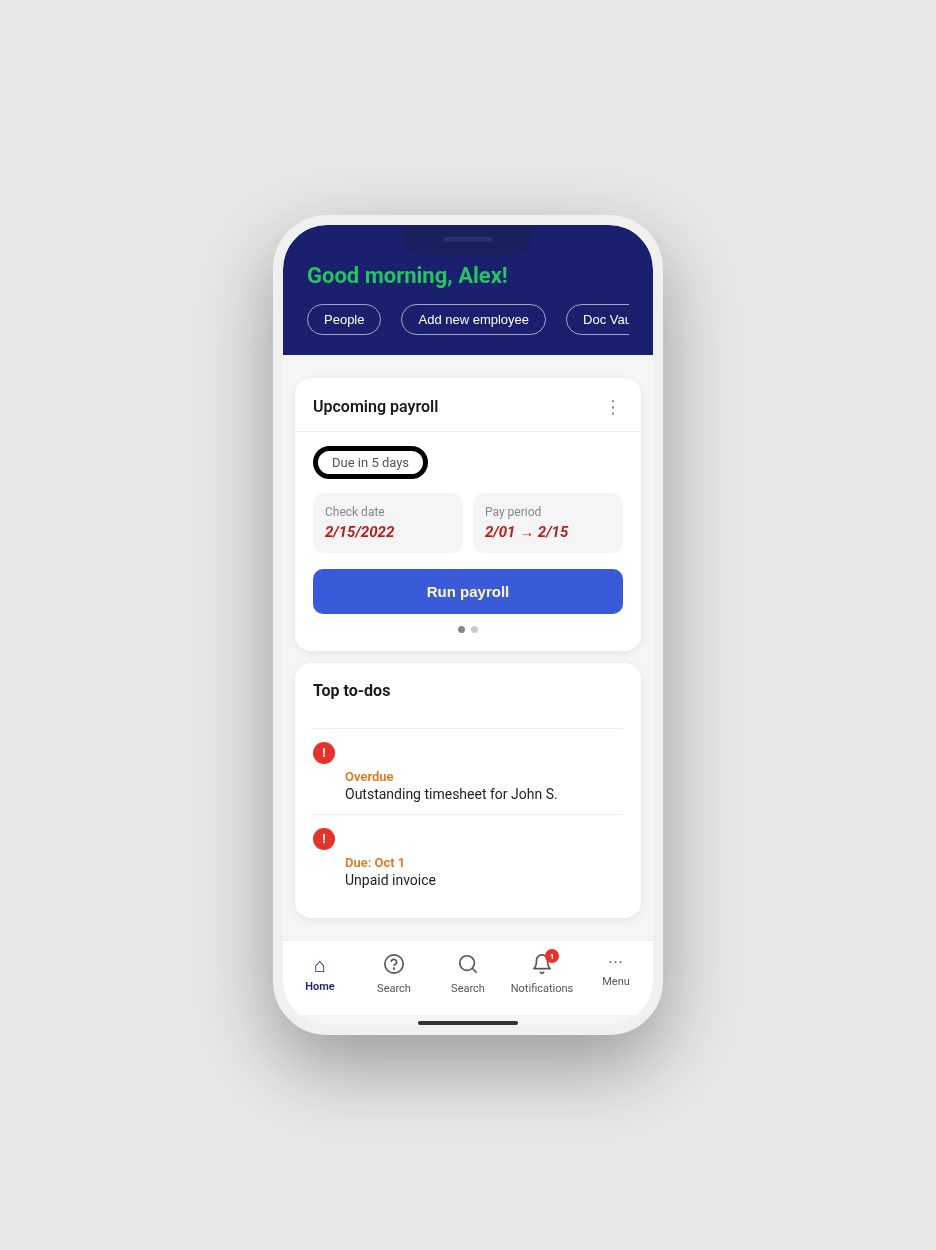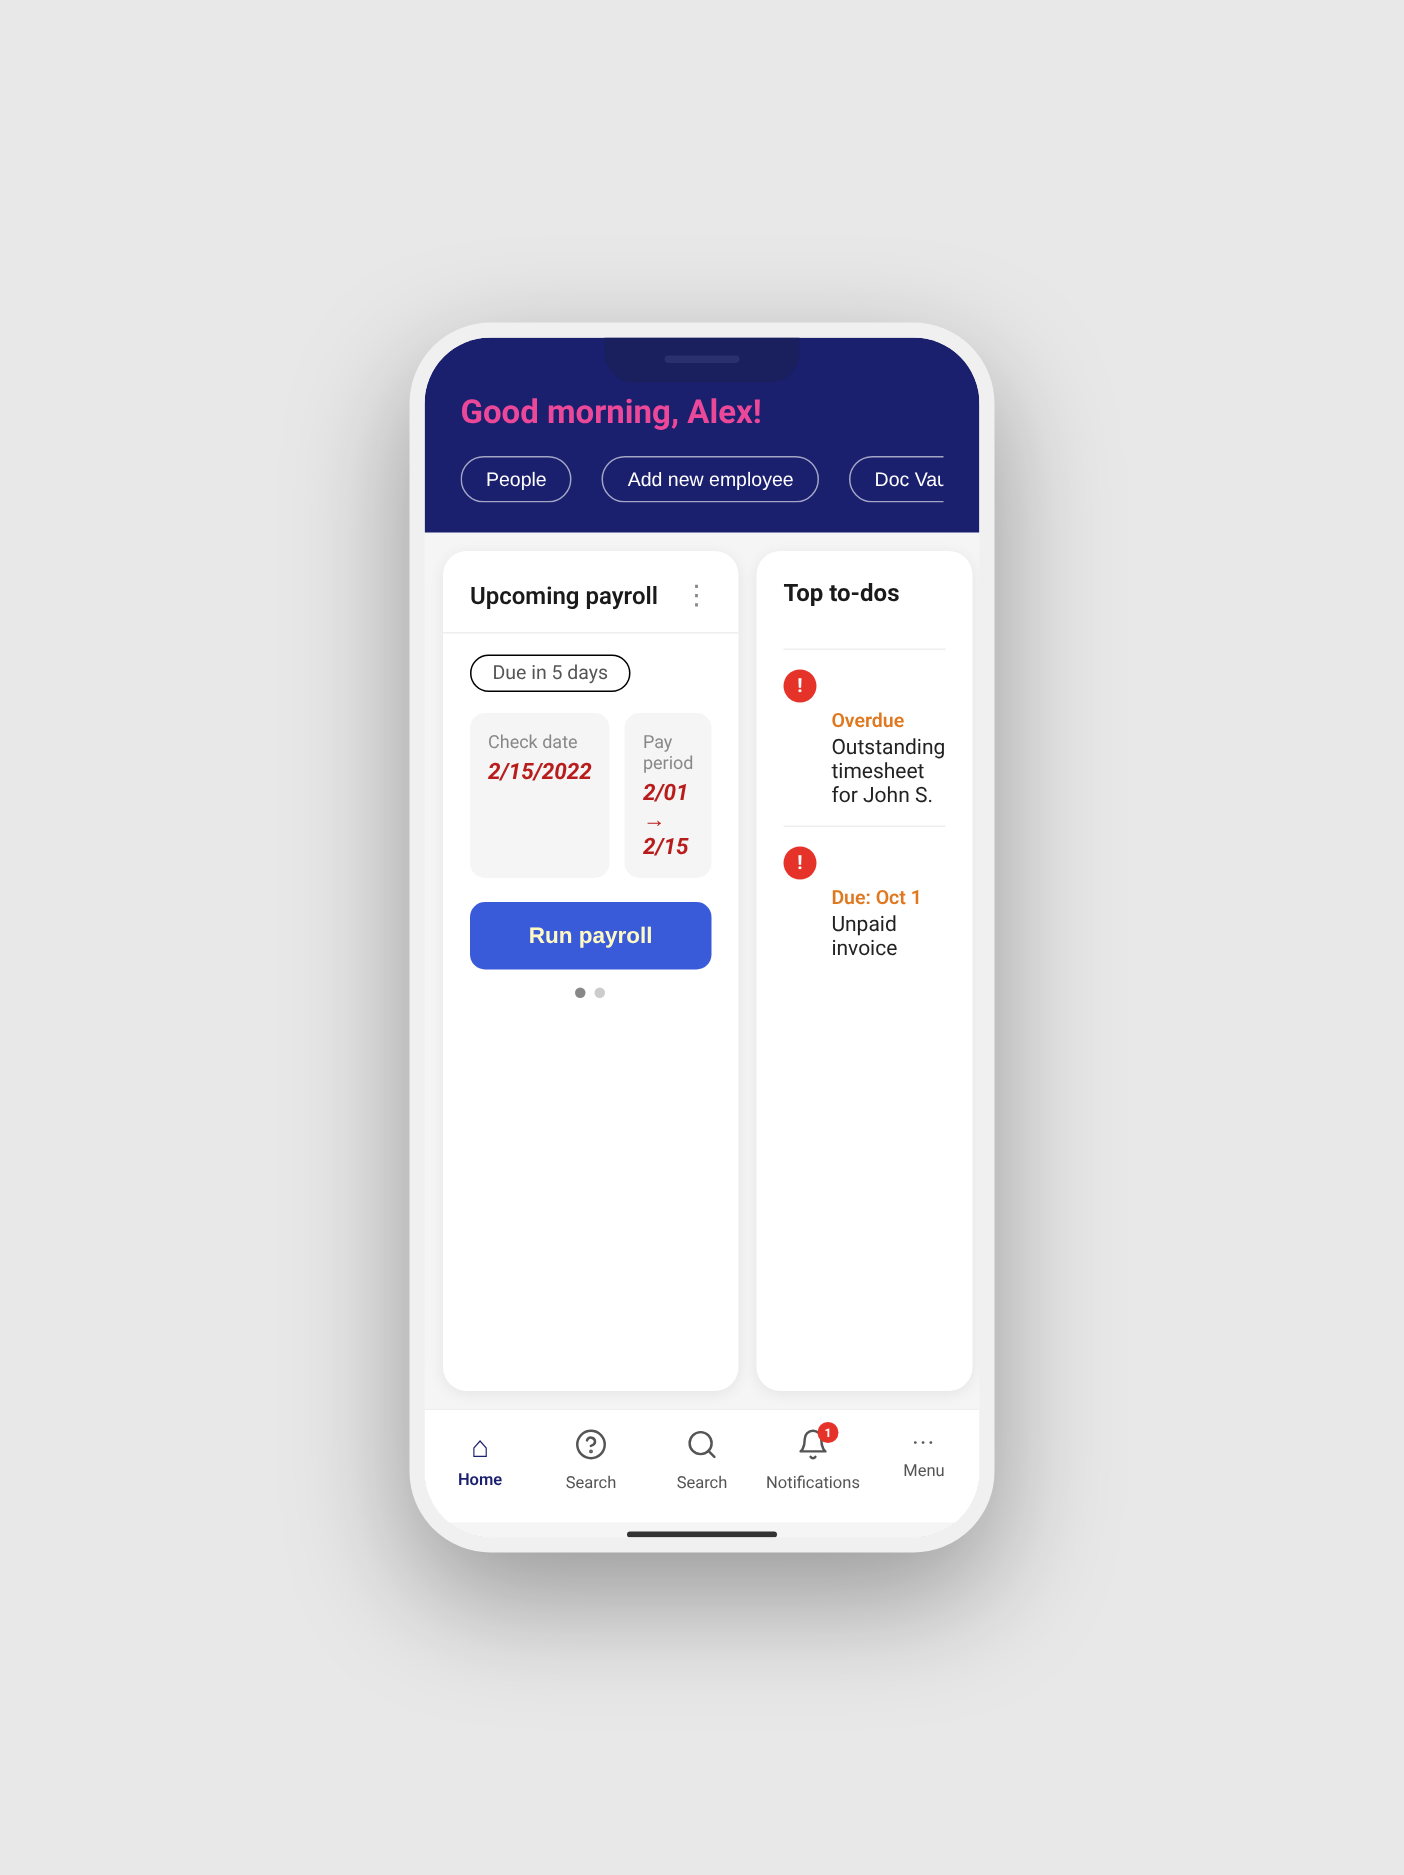--- a/index.html
+++ b/index.html
@@ -53,21 +53,21 @@
       background: #f5f5f5;
     }
 
     
     .header {
       background: #1a1f6e;
       padding: 38px 24px 20px;
       flex-shrink: 0;
     }
     .greeting {
-      color: #ec4899;
+      color: #22c55e;
       font-size: 22px;
       font-weight: 700;
       margin-bottom: 16px;
     }
     .quick-actions {
       display: flex;
       gap: 20px;
       overflow: hidden;
     }
     .quick-action-btn {
@@ -81,21 +81,23 @@
       background: transparent;
       cursor: pointer;
     }
 
     
     .scroll-content {
       flex: 1;
       overflow-y: auto;
       padding: 12px;
       display: flex;
+      flex-direction: column;
       gap: 12px;
+      justify-content: center;
     }
     .scroll-content::-webkit-scrollbar { display: none; }
 
     
     .card {
       background: #ffffff;
       border-radius: 16px;
       padding: 18px;
       box-shadow: 0 2px 10px rgba(0,0,0,0.07);
     }
@@ -139,21 +141,21 @@
       gap: 12px;
     }
     .arrow-btn {
       font-size: 18px;
       color: #3a5bd9;
       cursor: pointer;
       font-weight: 300;
     }
     .due-badge {
       display: inline-block;
-      border: 1px solid #000000;
+      border: 5px solid #000000;
       border-radius: 20px;
       padding: 4px 14px;
       font-size: 13px;
       color: #555555;
       margin-bottom: 14px;
     }
     .info-boxes {
       display: flex;
       gap: 10px;
       margin-bottom: 16px;

